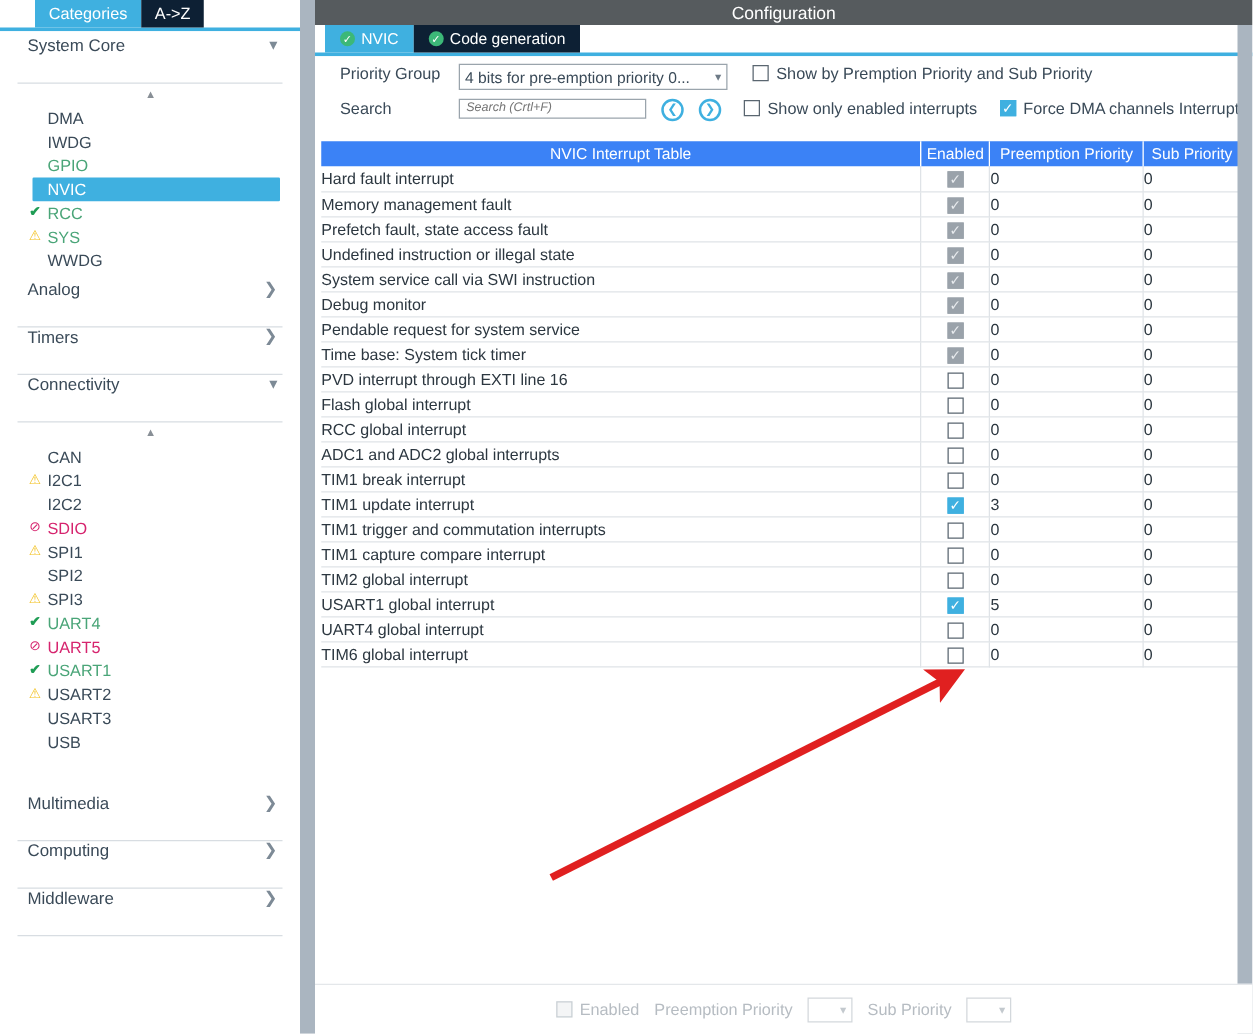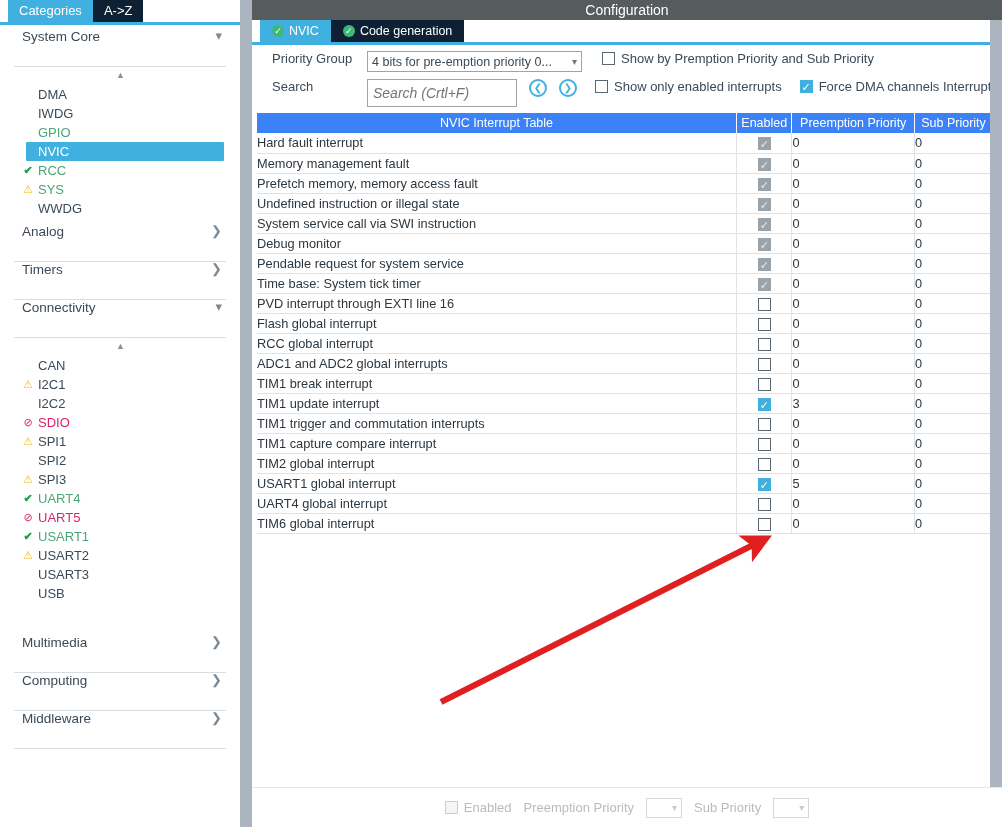--- a/index.html
+++ b/index.html
@@ -24,20 +24,21 @@
     background: #ffffff;
     position: relative;
     flex: 0 0 240px;
   }
   .cat-tabs {
     display: flex;
     height: 22px;
     align-items: flex-end;
     padding-left: 8px;
     background: #ffffff;
+    margin-left: 20px;
   }
   .cat-tab {
     font-size: 13px;
     padding: 3px 11px 3px 11px;
     height: 22px;
     line-height: 16px;
     color: #ffffff;
     cursor: default;
     white-space: nowrap;
   }
@@ -191,26 +192,26 @@
     justify-content: space-between;
     font-size: 12.5px;
     color: #3a4a58;
     padding: 0 4px 0 4px;
     width: 215px;
     flex: 0 0 215px;
   }
   .combo .cv { overflow: hidden; white-space: nowrap; }
   .combo .carrow { color: #6d7a86; font-size: 10px; margin-left: 4px; }
   .srch {
-    height: 28px;
+    height: 16px;
     border: 1px solid #9aa4ac;
     background: #ffffff;
     width: 150px;
     flex: 0 0 150px;
-    font-size: 14px;
+    font-size: 10px;
     color: #9aa4ac;
     font-style: italic;
     padding: 0 5px;
     line-height: 20px;
     outline: none;
     font-family: "Liberation Sans", sans-serif;
   }
   .navbtn {
     width: 18px; height: 18px;
     border-radius: 50%;
@@ -551,21 +552,21 @@
               <td class="p dim">0</td>
               <td class="s dim">0</td>
             </tr>
             <tr>
               <td class="n">Memory management fault</td>
               <td class="e"><span class="box cell-box checked-grey">✓</span></td>
               <td class="p">0</td>
               <td class="s">0</td>
             </tr>
             <tr>
-              <td class="n">Prefetch memory, memory access fault</td>
+              <td class="n">Prefetch fault, state access fault</td>
               <td class="e"><span class="box cell-box checked-grey">✓</span></td>
               <td class="p">0</td>
               <td class="s">0</td>
             </tr>
             <tr>
               <td class="n">Undefined instruction or illegal state</td>
               <td class="e"><span class="box cell-box checked-grey">✓</span></td>
               <td class="p">0</td>
               <td class="s">0</td>
             </tr>

